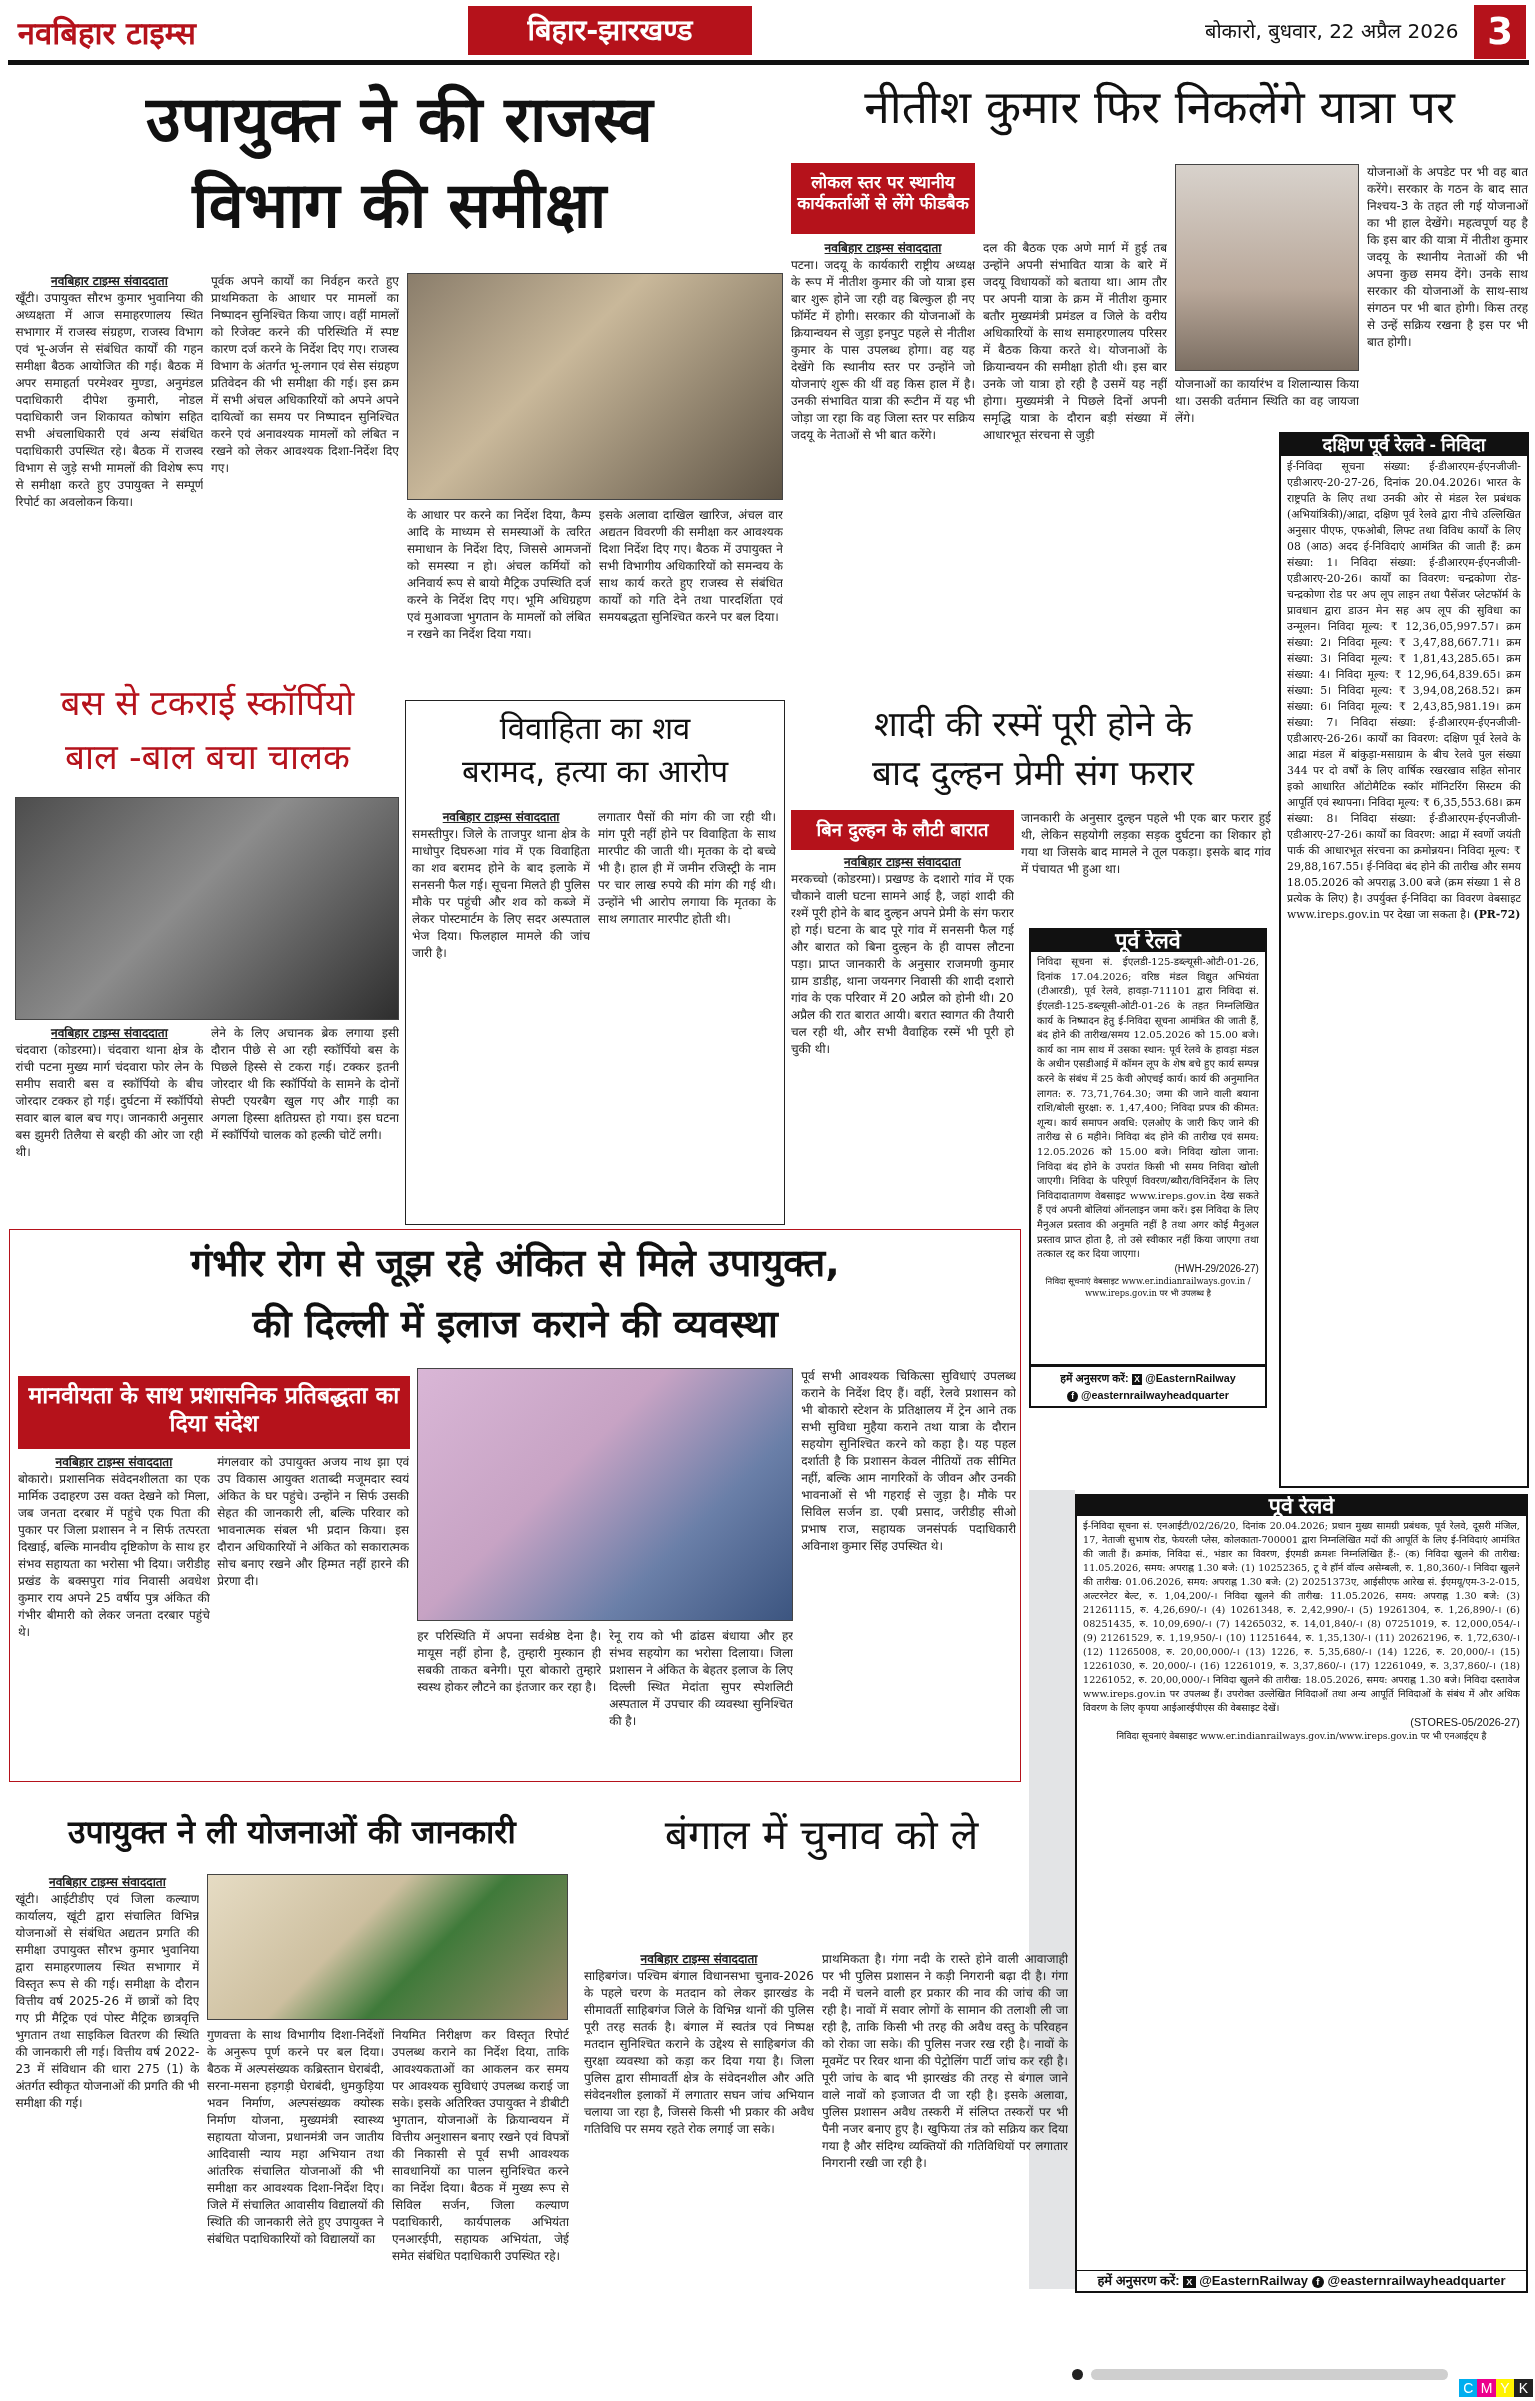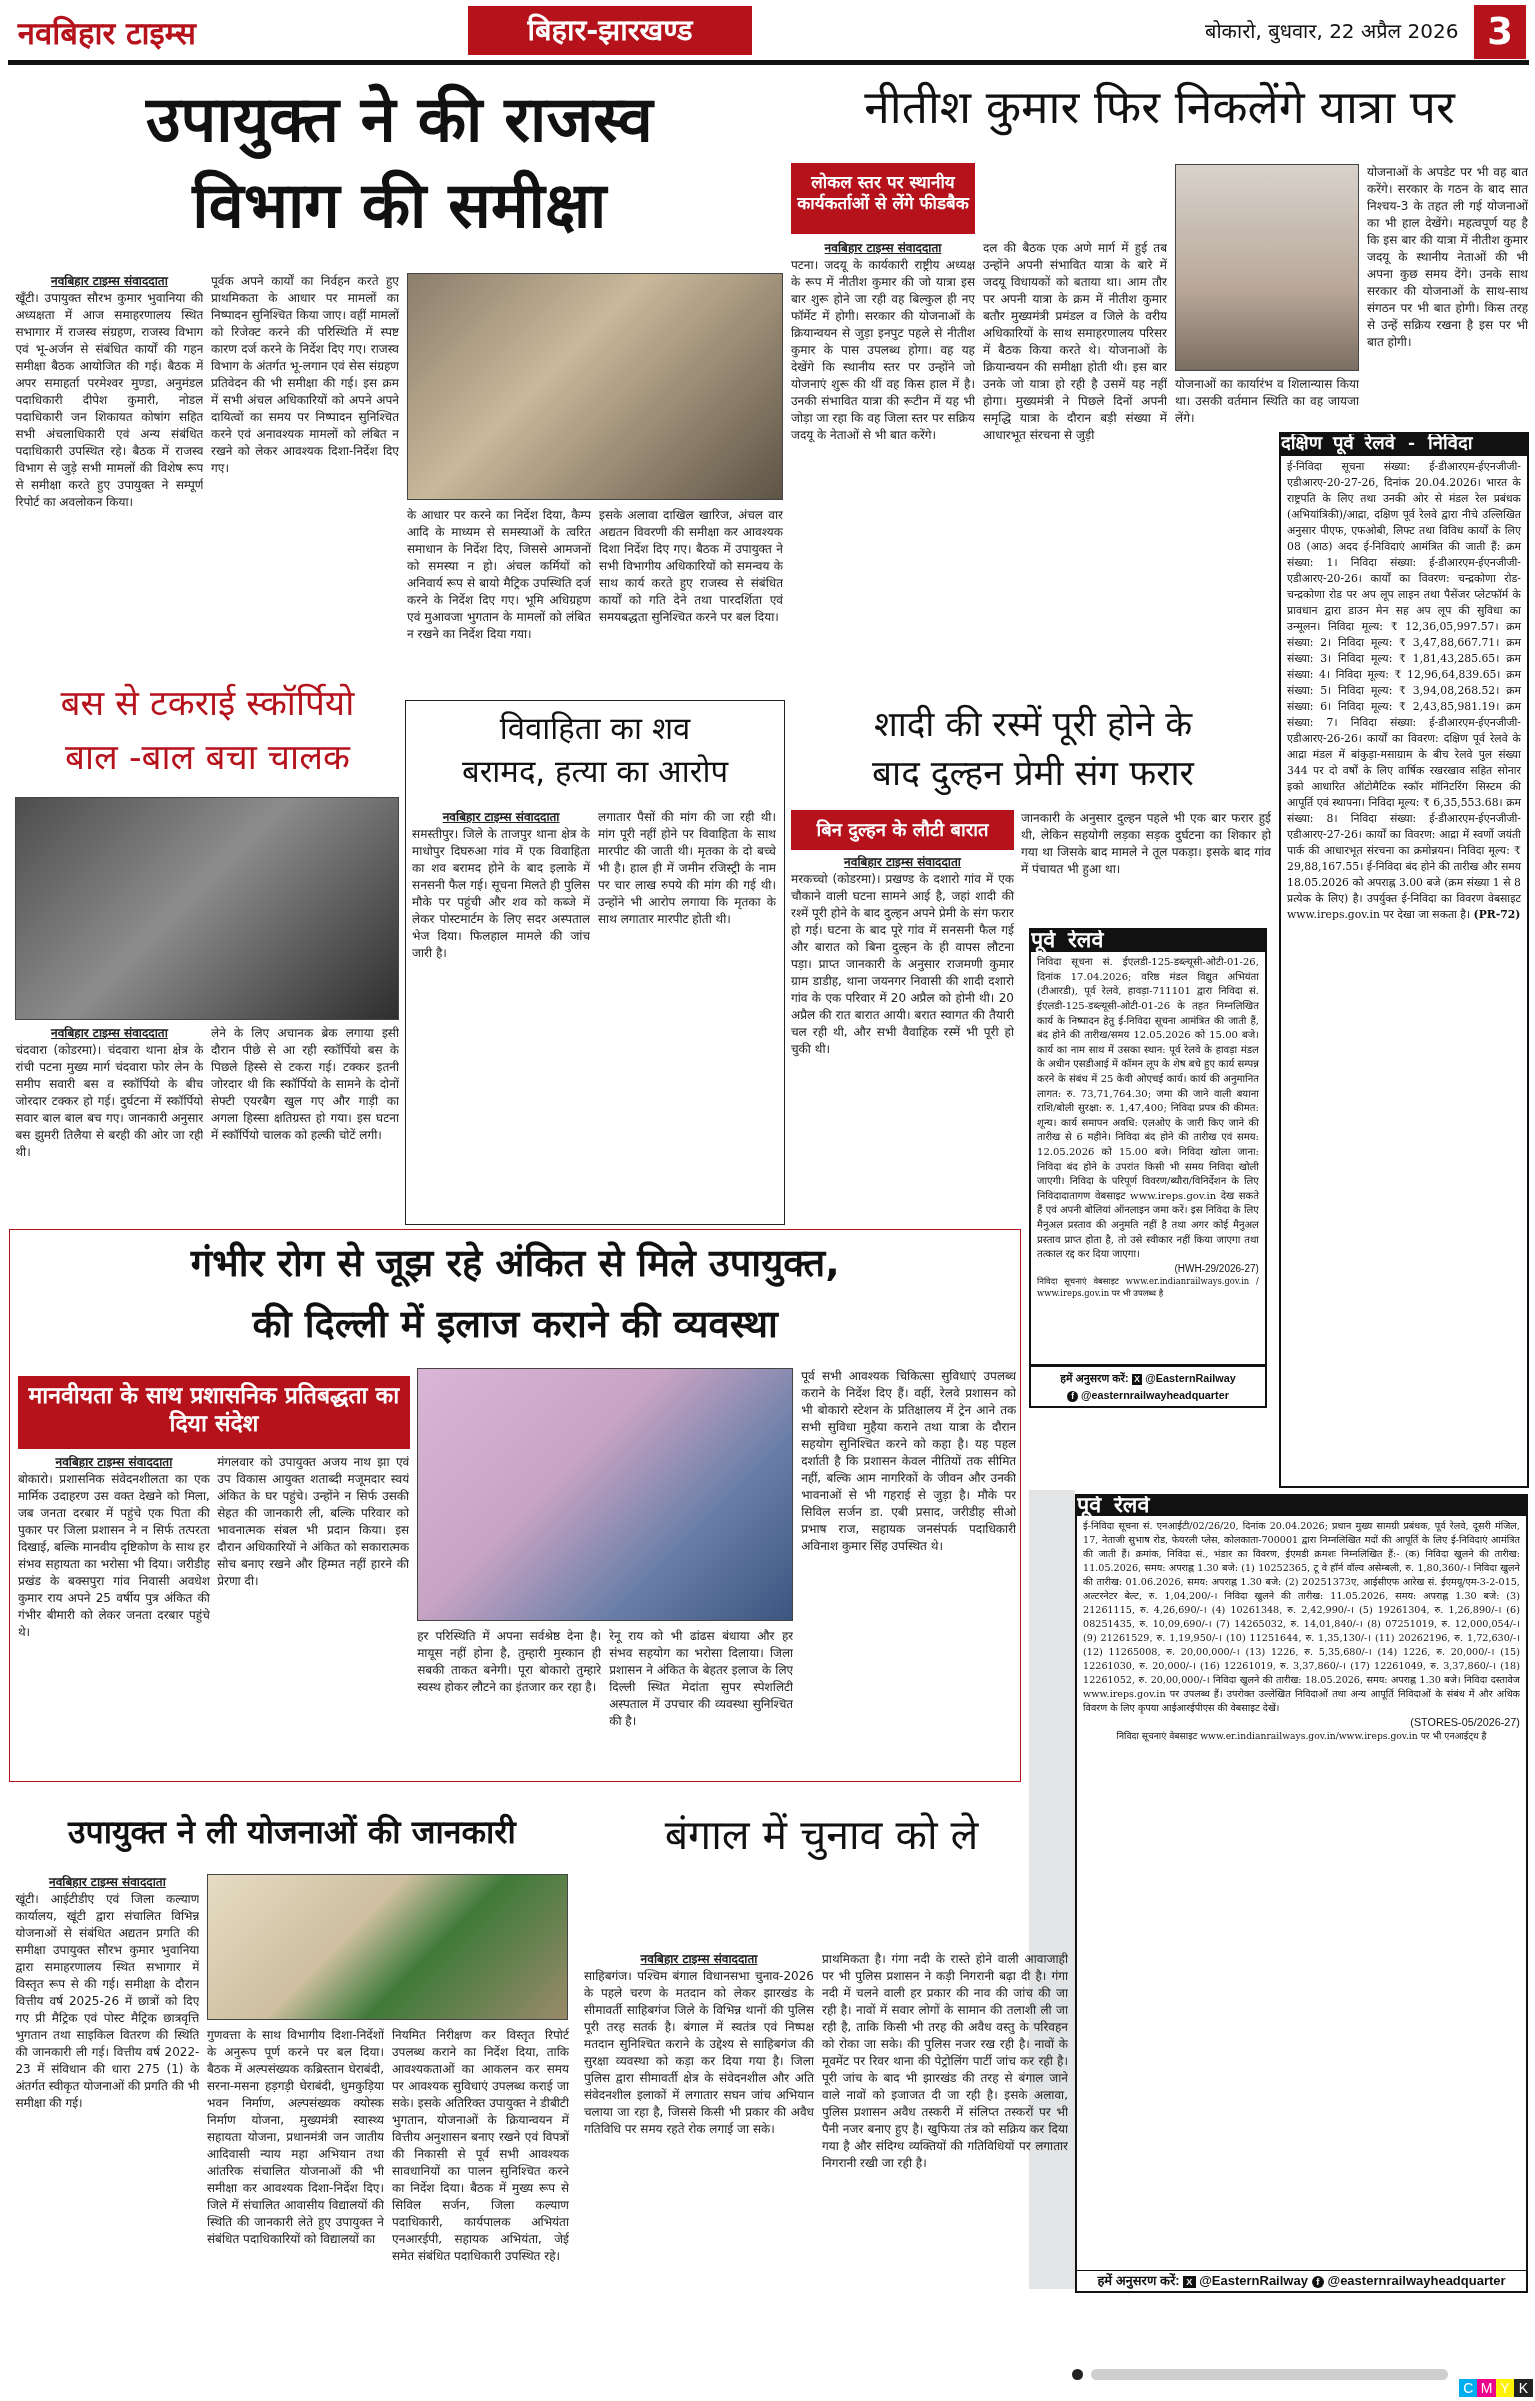--- a/index.html
+++ b/index.html
@@ -12,21 +12,21 @@
 .mast-page{left:1467px;top:4.6px;width:52px;height:54px;background:#b5121b;color:#fff;font-size:37px;font-weight:bold;text-align:center;line-height:54px}
 .rule{left:7.7px;top:60px;width:1521px;height:4.6px;background:#111}
 .hl{font-weight:bold;color:#111;line-height:1.15;text-align:center;font-family:"DejaVu Sans",sans-serif}
 .hl-red{color:#b5121b}
 .redbox{background:#b5121b;color:#fff;text-align:center;font-weight:bold;line-height:1.25}
 .col{font-size:12px;line-height:17px;text-align:justify;color:#222;overflow:hidden}
 .byline{font-weight:bold;text-decoration:underline;display:block;text-align:center}
 .photo{background:linear-gradient(135deg,#8a7d6b,#c9b89a 40%,#5e5446);border:0.8px solid #444}
 .boxed{border:1.5px solid #222}
 .ad{border:2.3px solid #111;background:#fff;font-family:"DejaVu Serif",serif;font-size:10.8px;line-height:16px;text-align:justify;overflow:hidden}
-.ad-head{background:#111;color:#fff;font-weight:bold;font-size:21.5px;padding:3.1px 0;font-family:Liberation Mono, monospace}
+.ad-head{background:#111;color:#fff;text-align:center;font-weight:bold;font-size:21.5px;padding:3.1px 0;font-family:Liberation Sans, sans-serif}
 .ad-body{padding:3.1px 6.1px}
 .ad-foot{border-top:1.5px solid #111;text-align:center;font-family:"Liberation Sans",sans-serif;font-weight:bold;font-size:13px;padding:3.1px}
 .cmyk span{display:inline-block;width:18.4px;height:18.4px;color:#fff;font-size:14px;text-align:center;line-height:18.4px;font-family:"Liberation Sans",sans-serif}
 </style>
 </head>
 <body>
 
 <div class="abs masthead">
   <div class="abs mast-name">नवबिहार टाइम्स</div>
   <div class="abs mast-section">बिहार-झारखण्ड</div>
@@ -115,21 +115,21 @@
 </div>
 <div class="abs col" style="left:1021px;top:810px;width:250px;height:115px">
   <span>जानकारी के अनुसार दुल्हन पहले भी एक बार फरार हुई थी, लेकिन सहयोगी लड़का सड़क दुर्घटना का शिकार हो गया था जिसके बाद मामले ने तूल पकड़ा। इसके बाद गांव में पंचायत भी हुआ था।</span>
 </div>
 
 <div class="abs ad" style="left:1029px;top:928px;width:238px;height:438px">
   <div class="ad-head">पूर्व रेलवे</div>
   <div class="ad-body" style="font-size:10px;line-height:14.6px">
     <span>निविदा सूचना सं. ईएलडी-125-डब्ल्यूसी-ओटी-01-26, दिनांक 17.04.2026; वरिष्ठ मंडल विद्युत अभियंता (टीआरडी), पूर्व रेलवे, हावड़ा-711101 द्वारा निविदा सं. ईएलडी-125-डब्ल्यूसी-ओटी-01-26 के तहत निम्नलिखित कार्य के निष्पादन हेतु ई-निविदा सूचना आमंत्रित की जाती हैं, बंद होने की तारीख/समय 12.05.2026 को 15.00 बजे। कार्य का नाम साथ में उसका स्थान: पूर्व रेलवे के हावड़ा मंडल के अधीन एसडीआई में कॉमन लूप के शेष बचे हुए कार्य सम्पन्न करने के संबंध में 25 केवी ओएचई कार्य। कार्य की अनुमानित लागत: रु. 73,71,764.30; जमा की जाने वाली बयाना राशि/बोली सुरक्षा: रु. 1,47,400; निविदा प्रपत्र की कीमत: शून्य। कार्य समापन अवधि: एलओए के जारी किए जाने की तारीख से 6 महीने। निविदा बंद होने की तारीख एवं समय: 12.05.2026 को 15.00 बजे। निविदा खोला जाना: निविदा बंद होने के उपरांत किसी भी समय निविदा खोली जाएगी। निविदा के परिपूर्ण विवरण/ब्यौरा/विनिर्देशन के लिए निविदादातागण वेबसाइट www.ireps.gov.in देख सकते हैं एवं अपनी बोलियां ऑनलाइन जमा करें। इस निविदा के लिए मैनुअल प्रस्ताव की अनुमति नहीं है तथा अगर कोई मैनुअल प्रस्ताव प्राप्त होता है, तो उसे स्वीकार नहीं किया जाएगा तथा तत्काल रद्द कर दिया जाएगा।</span>
     <div style="text-align:right;font-family:Liberation Sans, sans-serif">(HWH-29/2026-27)</div>
-    <div style="font-size:8.4px;line-height:11.5px">निविदा सूचनाएं वेबसाइट www.er.indianrailways.gov.in / www.ireps.gov.in पर भी उपलब्ध है</div>
+    <div style="text-align:center;font-size:8.4px;line-height:11.5px">निविदा सूचनाएं वेबसाइट www.er.indianrailways.gov.in / www.ireps.gov.in पर भी उपलब्ध है</div>
   </div>
 </div>
 <div class="abs ad-foot" style="left:1029px;top:1365px;width:238px;height:43px;border:2.3px solid #111;font-size:10.8px;line-height:17px;background:#fff">
   <span>हमें अनुसरण करें:</span>
   <span style="display:inline-block;width:10.8px;height:10.8px;background:#111;color:#fff;font-size:8.4px;line-height:10.8px">X</span>
   <span>@EasternRailway</span><br>
   <span style="display:inline-block;width:10.8px;height:10.8px;border-radius:50%;background:#111;color:#fff;font-size:8.4px;line-height:10.8px">f</span>
   <span>@easternrailwayheadquarter</span>
 </div>
 

